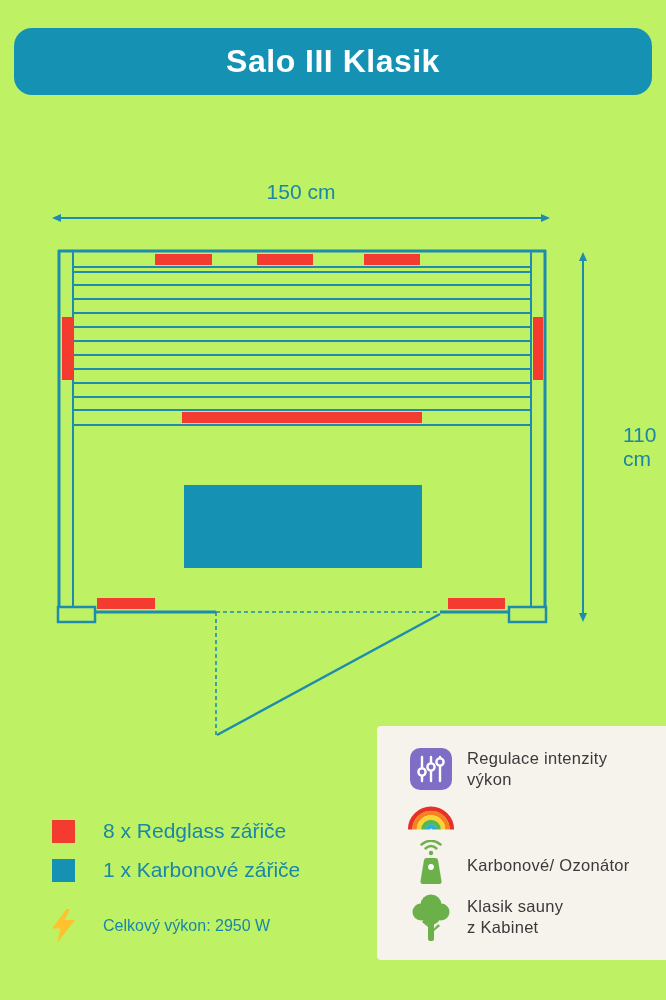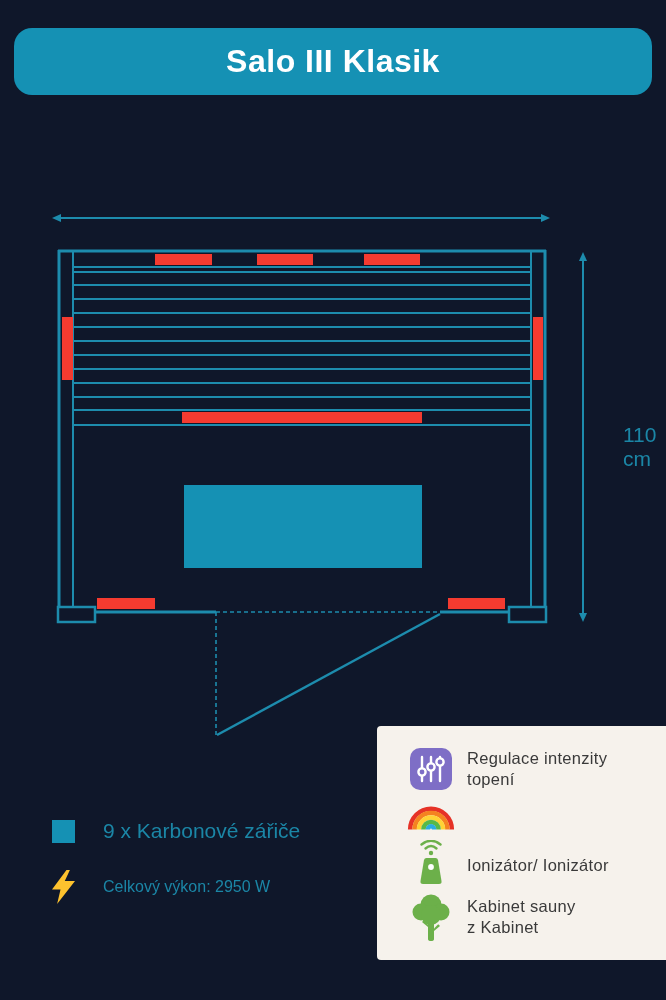--- a/index.html
+++ b/index.html
@@ -8,21 +8,21 @@
     --red:#f43b30;
     --yellow:#fdc22e;
     --purple:#7e6ec6;
     --green:#6cb04a;
     --panel-bg:#f6f2ec;
     --text-dark:#3a3a3a;
     --dim-text:#1b86a6;
   }
   *{margin:0;padding:0;box-sizing:border-box;}
   body{background:#ffffff;font-family:"Liberation Sans", sans-serif;}
-  .page{position:relative;width:666px;height:1000px;background:#0f172a;margin:0 auto;overflow:hidden;}
+  .page{position:relative;width:666px;height:1000px;background:#bef264;margin:0 auto;overflow:hidden;}
 
   
   .header-banner{position:absolute;left:14px;top:28px;width:638px;height:67px;
     background:var(--teal);border-radius:18px;display:flex;align-items:center;justify-content:center;}
   .page-title{color:#ffffff;font-size:32px;font-weight:bold;letter-spacing:.5px;}
 
   
   .dim-label{position:absolute;color:var(--dim-text);font-size:21px;font-weight:500;}
   .dim-width{left:231px;top:180px;width:140px;text-align:center;}
   .dim-height{left:623px;top:423px;}
@@ -64,20 +64,21 @@
 </style>
 </head>
 <body>
 
 <div class="page">
 
   <div class="header-banner">
     <div class="page-title">Salo III Klasik</div>
   </div>
 
+  <div class="dim-label dim-width">150 cm</div>
   <div class="dim-label dim-height">110 cm</div>
 
   <svg class="plan" viewBox="0 175 666 570" xmlns="http://www.w3.org/2000/svg">
 
     <g>
       <line class="dim-line" x1="58" y1="218" x2="544" y2="218"></line>
       <polygon class="dim-head" points="52,218 61,214 61,222"></polygon>
       <polygon class="dim-head" points="550,218 541,214 541,222"></polygon>
     </g>
 
@@ -130,22 +131,26 @@
 
     <g>
       <line class="door-dash" x1="216" y1="612" x2="440" y2="612"></line>
       <line class="door-dash" x1="216" y1="612" x2="216" y2="736"></line>
       <line class="door-leaf" x1="217" y1="735" x2="440" y2="614"></line>
     </g>
   </svg>
 
   <div class="legend">
     <div class="legend-row">
+      <span class="swatch swatch-red"></span>
+      <span class="legend-label">8 x Redglass zářiče</span>
+    </div>
+    <div class="legend-row">
       <span class="swatch swatch-teal"></span>
-      <span class="legend-label">9 x Karbonové zářiče</span>
+      <span class="legend-label">1 x Karbonové zářiče</span>
     </div>
     <div class="legend-row power-row">
       <span class="legend-icon-box">
         <svg width="27" height="40" viewBox="0 0 27 40">
           <polygon points="17,0 0,23 10,23 6,40 27,13 15,13 21,0" fill="var(--yellow)"></polygon>
         </svg>
       </span>
       <span class="legend-label">Celkový výkon: 2950 W</span>
     </div>
   </div>
@@ -163,21 +168,21 @@
           </g>
           <g stroke="#ffffff" stroke-width="2.4" fill="var(--purple)">
             <circle cx="12" cy="24" r="3.6"></circle>
             <circle cx="21" cy="19" r="3.6"></circle>
             <circle cx="30" cy="14" r="3.6"></circle>
           </g>
         </svg>
       </span>
       <div class="feat-text">
         <span>Regulace intenzity</span>
-        <span>topení</span>
+        <span>výkon</span>
       </div>
     </div>
 
     <div class="feat-row">
       <span class="feat-icon">
         <svg width="50" height="27" viewBox="0 0 50 27">
           <g fill="none" stroke-linecap="butt" stroke-width="4.7">
             <path d="M 3.3 26 A 21.7 21.7 0 0 1 46.7 26" stroke="#e63226"></path>
             <path d="M 7.9 26 A 17.1 17.1 0 0 1 42.1 26" stroke="#f58220"></path>
             <path d="M 12.5 26 A 12.5 12.5 0 0 1 37.5 26" stroke="#ffd335"></path>
@@ -194,39 +199,39 @@
           <circle cx="23" cy="13" r="2.2" fill="var(--green)"></circle>
           <g fill="none" stroke="var(--green)" stroke-width="2.4" stroke-linecap="round">
             <path d="M 17.5 8.5 Q 23 3.5 28.5 8.5"></path>
             <path d="M 13.5 4.5 Q 23 -3 32.5 4.5"></path>
           </g>
           <path d="M 18.5 18 L 27.5 18 Q 29.5 18 30 20 L 33.5 41 Q 34 44 31 44 L 15 44 Q 12 44 12.5 41 L 16 20 Q 16.5 18 18.5 18 Z" fill="var(--green)"></path>
           <circle cx="23" cy="27" r="2.9" fill="#ffffff"></circle>
         </svg>
       </span>
       <div class="feat-text">
-        <span>Ionizátor/ Ionizátor</span>
+        <span>Karbonové/ Ozonátor</span>
         <span></span>
       </div>
     </div>
 
     <div class="feat-row">
       <span class="feat-icon">
         <svg width="44" height="52" viewBox="0 0 44 52">
           <g fill="var(--green)">
             <circle cx="22" cy="14" r="10.5"></circle>
             <circle cx="12" cy="21" r="8.5"></circle>
             <circle cx="32" cy="21" r="8.5"></circle>
             <circle cx="22" cy="24" r="10"></circle>
             <path d="M 19 28 L 25 28 L 25 48 Q 25 50 22 50 Q 19 50 19 48 Z"></path>
             <path d="M 19 36 L 13 31 L 14.8 29.2 L 19 33.4 Z"></path>
             <path d="M 25 40 L 31 35 L 29.2 33.2 L 25 37.4 Z"></path>
           </g>
         </svg>
       </span>
       <div class="feat-text">
-        <span>Kabinet sauny</span>
+        <span>Klasik sauny</span>
         <span>z Kabinet</span>
       </div>
     </div>
 
   </div>
 </div>
 
 </body></html>

